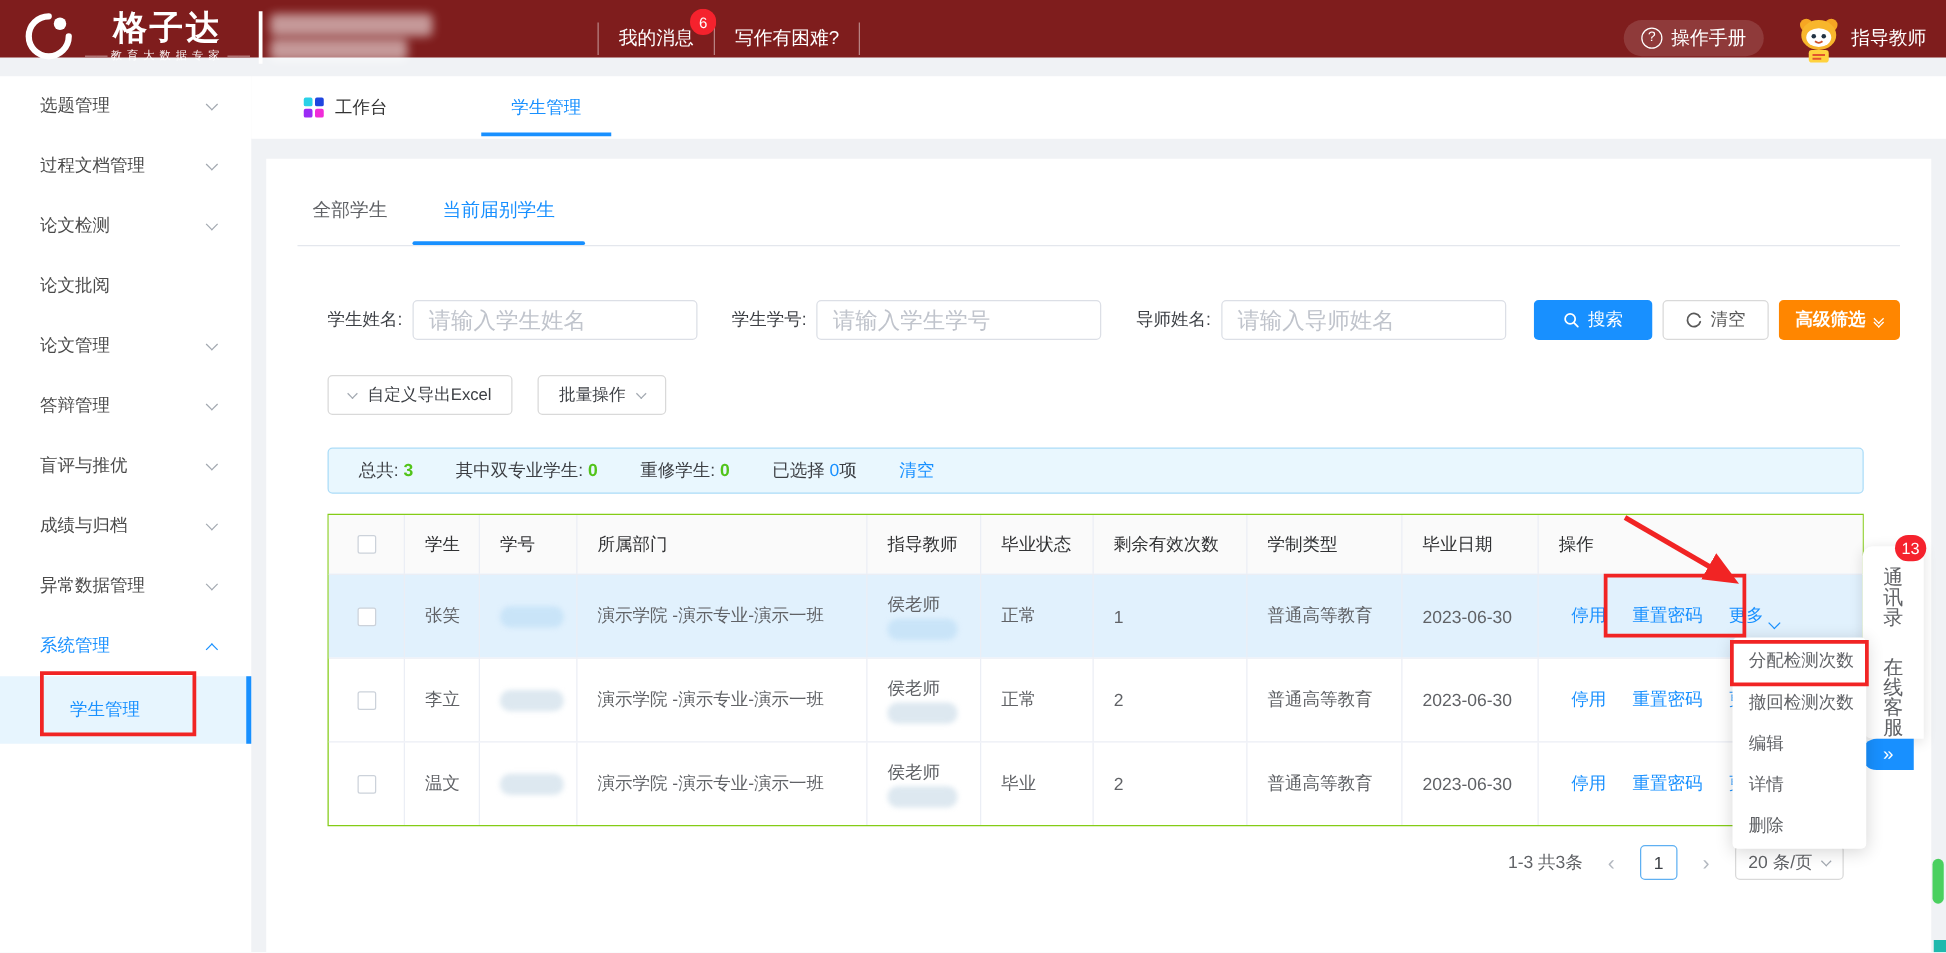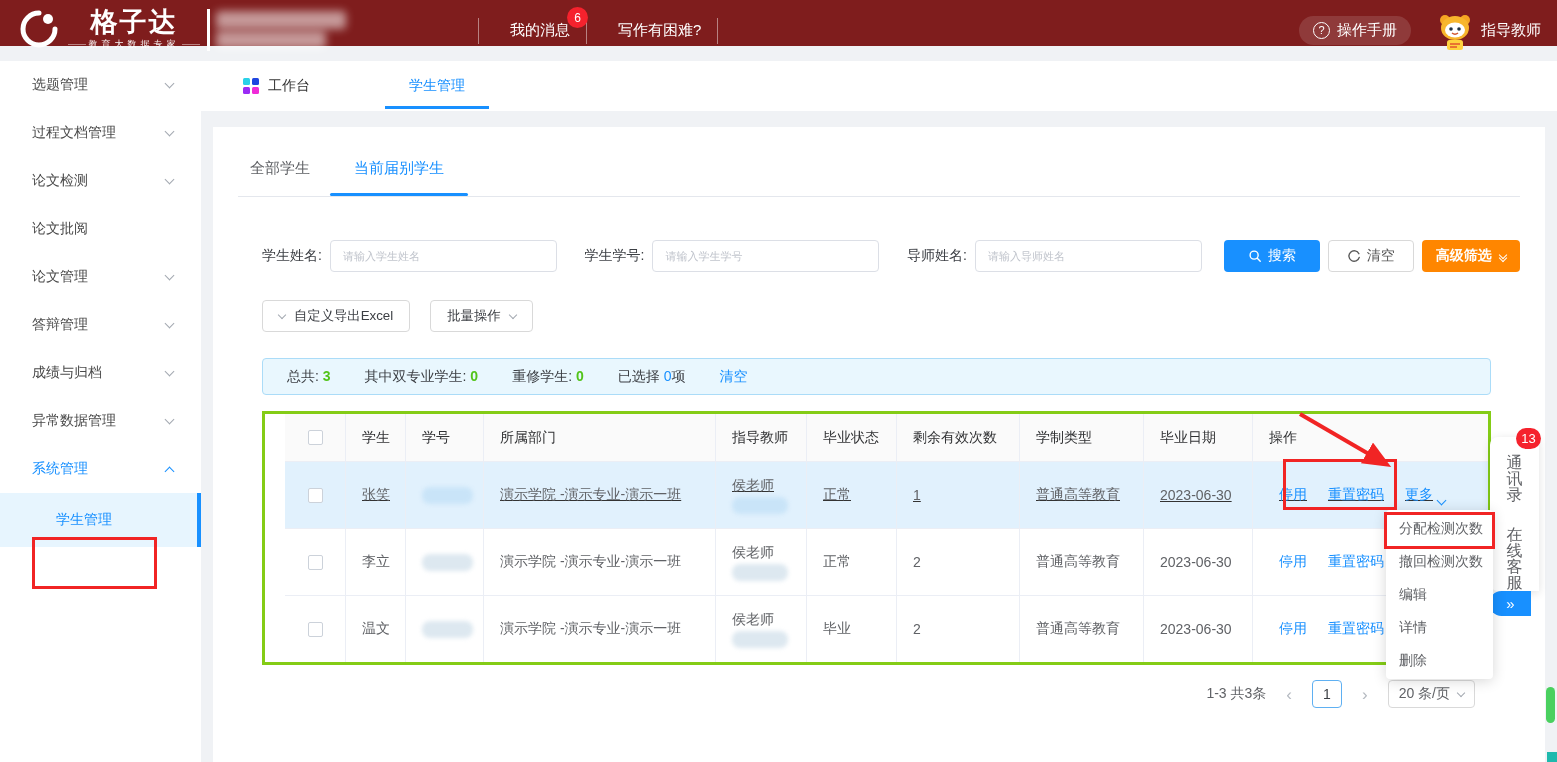--- a/index.html
+++ b/index.html
@@ -15,21 +15,21 @@
   .logo-tag { font-size:9px; letter-spacing:4px; opacity:.95; margin-top:1px; }
   .logo-tag::before,.logo-tag::after { content:"—— "; letter-spacing:0; opacity:.7; }
   .logo-tag::after { content:" ——"; }
   .redact-bar { position:absolute; left:207px; top:9px; width:3px; height:42px; background:#fff; }
   .redact-top { position:absolute; left:216px; top:11px; width:134px; height:40px; }
   .redact-top i { position:absolute; display:block; background:rgba(255,255,255,.55); filter:blur(4px); border-radius:4px; }
   .redact-top i:nth-child(1){ left:0; top:0; width:130px; height:18px; }
   .redact-top i:nth-child(2){ left:0; top:20px; width:110px; height:18px; }
   .top-mid { position:absolute; left:478px; top:0; height:61px; display:flex; align-items:center; gap:16px; }
   .vdiv { width:1px; height:26px; background:rgba(255,255,255,.45); }
-  .top-link { position:relative; font-size:15px; cursor:pointer;margin-left:15px; }
+  .top-link { position:relative; font-size:15px; cursor:pointer; }
   .badge-6 { position:absolute; top:-14px; right:-18px; min-width:21px; height:21px; border-radius:50%; background:#f5222d; color:#fff; font-size:12px; line-height:21px; text-align:center; border:1px solid #fff0; }
   .top-right { position:absolute; right:16px; top:0; height:61px; display:flex; align-items:center; gap:26px; }
   .manual { display:flex; align-items:center; gap:7px; background:rgba(255,255,255,.13); border-radius:15px; padding:5px 14px; font-size:15px; cursor:pointer; }
   .qmark { width:17px; height:17px; border:1.5px solid #fff; border-radius:50%; font-size:11px; line-height:15px; text-align:center; display:inline-block; }
   .teacher { display:flex; align-items:center; gap:8px; font-size:15px; cursor:pointer; }
 
   
   .sidebar { position:absolute; left:0; top:61px; width:201px; bottom:0; background:#fff; z-index:5; }
   .side-item { height:48px; display:flex; align-items:center; justify-content:space-between; padding:0 28px 0 32px; color:#4a4a4a; cursor:pointer; }
   .side-item.active-parent { color:#1890ff; }
@@ -54,48 +54,48 @@
 
   
   .card { position:absolute; left:213px; top:127px; width:1332px; bottom:0; background:#fff; padding:0 25px; }
   .inner-tabs { display:flex; gap:20px; padding-top:18px; height:70px; border-bottom:1px solid #e4e7ed; }
   .itab { position:relative; padding:14px 12px; color:#606266; cursor:pointer; font-size:15px; }
   .itab.active { color:#1890ff; }
   .itab.active::after { content:""; position:absolute; left:-12px; right:-12px; bottom:0; height:3px; background:#1890ff; border-radius:2px; }
 
   .filter-row { display:flex; align-items:center; margin:43px 0 0 24px; }
   .f-label { color:#3c3f44; margin-right:8px; white-space:nowrap; }
-  .f-input { width:228px; height:32px; border:1px solid #dcdfe6; border-radius:4px; padding:0 12px; font-size:11px; color:#333; outline:none; font-family:inherit; }
+  .f-input { width:228px; height:32px; border:1px solid #dcdfe6; border-radius:4px; padding:0 12px; font-size:18px; color:#333; outline:none; font-family:inherit; }
   .f-input::placeholder { color:#c0c4cc; }
   .f-gap { width:28px; }
   .btn { height:32px; border-radius:4px; display:inline-flex; align-items:center; justify-content:center; gap:6px; cursor:pointer; font-size:14px; border:1px solid transparent; white-space:nowrap; }
   .btn-search { width:97px; background:#1890ff; color:#fff; margin-left:22px; }
   .btn-clear { width:86px; background:#fff; color:#595959; border-color:#d9d9d9; margin-left:8px; }
   .btn-adv { width:99px; background:#ff8600; color:#fff; margin-left:8px; font-weight:bold; }
   .dbl-chev { display:flex; flex-direction:column; gap:0; margin-left:2px; }
   .dbl-chev .chev { margin-top:-3px; }
   .dbl-chev .chev:first-child { margin-top:0; }
 
   .tool-row { display:flex; align-items:center; gap:20px; margin:28px 0 0 24px; }
   .btn-outline { background:#fff; border:1px solid #d9d9d9; border-radius:4px; height:32px; padding:0 16px; display:inline-flex; align-items:center; gap:9px; color:#3c3f44; cursor:pointer; }
   .btn-outline .chev { width:6px; height:6px; }
 
   .info-bar { display:flex; align-items:center; margin:26px 0 0 24px; width:1229px; height:37px; background:#e9f7fe; border:1px solid #abdcf8; border-radius:4px; padding:0 24px; gap:34px; color:#3c3f44; }
   .num-g { color:#52c41a; font-weight:bold; }
   .num-b { color:#1890ff; }
   .link { color:#1890ff; cursor:pointer; text-decoration:none; }
 
   
-  .table { margin:16px 0 0 24px; width:1229px; border:3px solid #84cc16;padding-left:20px; }
+  .table { margin:16px 0 0 24px; width:1229px; border:1px solid #84cc16; }
   .tr { display:flex; }
   .thead { background:#fafafa; }
   .thead .td { height:47px; color:#303133; }
   .tbody .tr { border-top:1px solid #ebeef5; }
   .tbody .td { height:66px; color:#606266; }
-  .tr.hl { background:#e1f1fd;text-decoration:underline; }
+  .tr.hl { background:#e1f1fd; }
   .td { display:flex; align-items:center; padding:0 10px 0 16px; border-left:1px solid #ebeef5; overflow:hidden; }
   .td:first-child { border-left:none; justify-content:center; padding:0; }
   .c0{width:60px;} .c1{width:60px;} .c2{width:78px;} .c3{width:232px;} .c4{width:91px;}
   .c5{width:90px;} .c6{width:123px;} .c7{width:124px;} .c8{width:109px;} .c9{flex:1;}
   .cbx { width:15px; height:15px; border:1px solid #ccd2da; border-radius:2px; background:#fff; cursor:pointer; }
   .teacher-cell { flex-direction:column; align-items:flex-start; justify-content:center; gap:2px; }
   .redact-cell { display:block; width:56px; height:17px; border-radius:8px; background:#dde8f0; filter:blur(2px); }
   .hl .redact-cell { background:#c9e4f8; }
   .actions { gap:21px; padding-left:26px; }
   .actions .link { white-space:nowrap; }
@@ -198,20 +198,24 @@
       </div>
     <div class="side-item">
         <span>论文批阅</span>
       </div>
     <div class="side-item">
         <span>论文管理</span>
         <span class="chev"></span>
       </div>
     <div class="side-item">
         <span>答辩管理</span>
+        <span class="chev"></span>
+      </div>
+    <div class="side-item">
+        <span>盲评与推优</span>
         <span class="chev"></span>
       </div>
     <div class="side-item">
         <span>成绩与归档</span>
         <span class="chev"></span>
       </div>
     <div class="side-item">
         <span>异常数据管理</span>
         <span class="chev"></span>
       </div>

